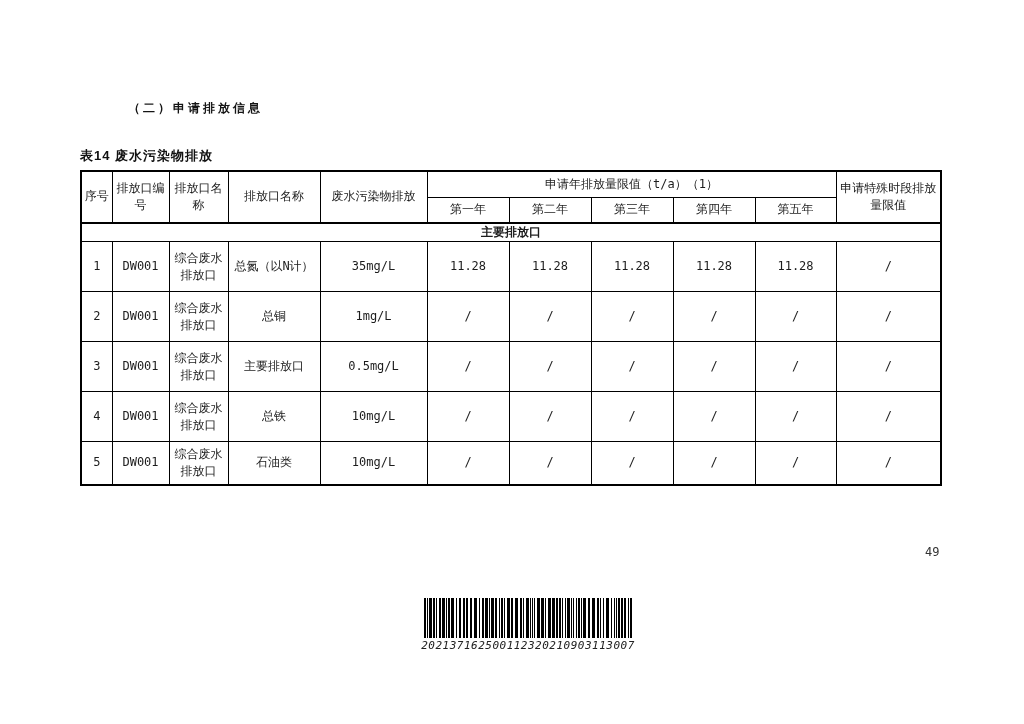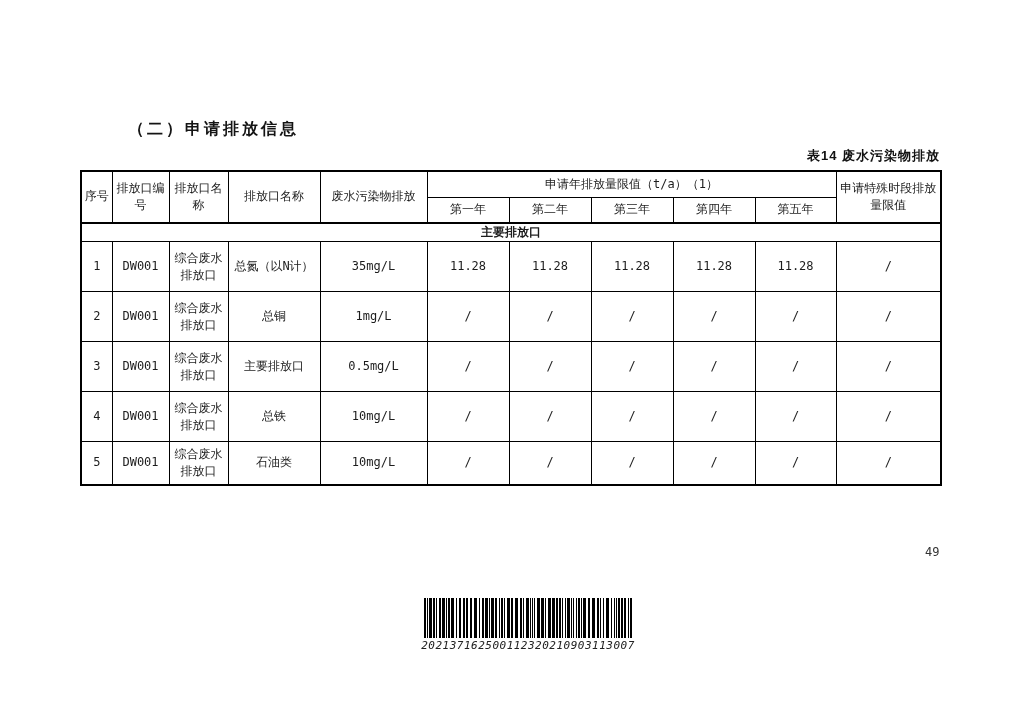--- a/index.html
+++ b/index.html
@@ -5,29 +5,29 @@
   html,body{margin:0;padding:0;background:#fff;}
   .page{
     position:relative;
     width:1024px;height:724px;
     background:#ffffff;
     font-family:"Liberation Sans", sans-serif;
     color:#1c1c1c;
     overflow:hidden;
   }
   .section-heading{
-    position:absolute;left:128px;top:119px;
+    position:absolute;left:128px;top:100px;
     font-family:"DejaVu Serif", serif;
-    font-size:16px;font-weight:700;letter-spacing:3px;
+    font-size:12px;font-weight:700;letter-spacing:3px;
     color:#141414;
     text-align:center;
   }
   .table-title{
     position:absolute;left:80px;top:147px;width:860px;
-    text-align:right;font-size:13px;font-weight:700;
+    text-align:left;font-size:13px;font-weight:700;
     letter-spacing:1px;color:#111;
   }
   table.permit{
     position:absolute;left:80px;top:170px;width:860px;
     border-collapse:collapse;table-layout:fixed;
     border:2px solid #000;
     font-size:12px;color:#1c1c1c;
     font-family:"DejaVu Sans Mono","DejaVu Sans",sans-serif;
   }
   table.permit th, table.permit td{

